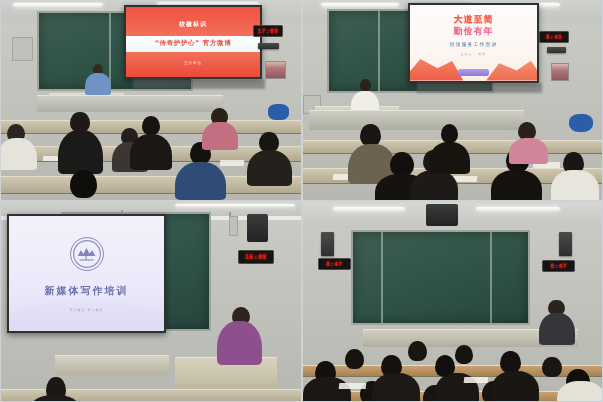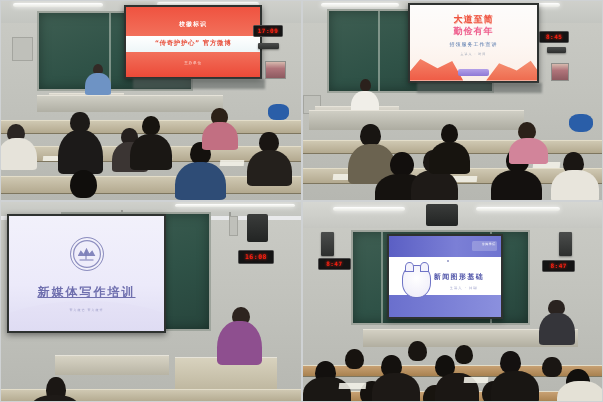--- a/index.html
+++ b/index.html
@@ -177,21 +177,21 @@
     background:
       linear-gradient(#7a7cb5,#7a7cb5) 50% 100%/14px 1.4px no-repeat,
       linear-gradient(#7a7cb5,#7a7cb5) 50% 62%/1.4px 9px no-repeat;
   }
   .seal .peaks {
     position:absolute; left:50%; top:30%; transform:translateX(-50%);
     width:18px; height:9px;
     background:linear-gradient(#8486bd,#8486bd);
     clip-path:polygon(0 100%,18% 34%,34% 72%,50% 6%,66% 70%,82% 32%,100% 100%);
   }
-  .sl-bl .title-cn { top:59%; font-size:12px; font-weight:bold; color:#6f6fae; letter-spacing:2px;text-decoration:underline; }
+  .sl-bl .title-cn { top:59%; font-size:10px; font-weight:bold; color:#6f6fae; letter-spacing:2px; }
   .sl-bl .logos-cn { top:80%; font-size:3px; color:#9a9ac6; letter-spacing:1px; }
 
   
   .sl-br { background:#ffffff; }
   .sl-br .hdr { position:absolute; left:0; right:0; top:0; height:26%;
      background:linear-gradient(90deg,#5b5fc4,#7b7fd6 60%,#6f74d0); }
   .sl-br .ftr { position:absolute; left:0; right:0; bottom:0; height:28%;
      background:linear-gradient(90deg,#6a6fcd,#8b90de); }
   .sl-br .brand-chip {
     position:absolute; right:4%; top:6%; width:22%; height:12%;
@@ -407,32 +407,20 @@
       <div class="ceiling" style="height:13%;background:linear-gradient(#d6d7d2,#c6c7c2);"></div>
       <div class="ceil-light" style="left:10%;top:5px;width:24%;height:4px;"></div>
       <div class="ceil-light" style="left:58%;top:5px;width:28%;height:4px;"></div>
       <div class="projector" style="left:41%;top:1%;width:11%;height:11%;"></div>
 
       <div class="board" style="left:16%;top:14%;width:60%;height:48%;">
         <div class="board-split" style="left:16%;"></div>
         <div class="board-split" style="left:78%;"></div>
       </div>
 
-      <div class="screen" style="left:28%;top:16%;width:39%;height:43%;">
-        <div class="slide sl-br">
-          <div class="hdr"></div>
-          <div class="ftr"></div>
-          <div class="brand-chip"></div>
-          <div class="brand-cn">传媒学院</div>
-          <div class="tiger"></div>
-          <div class="dot"></div>
-          <div class="cn-text title-cn">新闻图形基础</div>
-          <div class="cn-text sub-cn">主讲人 · 日期</div>
-        </div>
-      </div>
 
       <div class="speaker-box" style="left:6%;top:15%;width:4.5%;height:12%;"></div>
       <div class="speaker-box" style="right:10%;top:15%;width:4.5%;height:12%;"></div>
       <div class="clock" style="left:5%;top:28%;width:11%;height:6%;font-size:6px;">8:47</div>
       <div class="clock" style="right:9%;top:29%;width:11%;height:6%;font-size:6px;">8:47</div>
 
       <div class="podium" style="left:20%;top:64%;width:72%;height:9%;background:linear-gradient(#d3d0c3,#b1aea0);"></div>
       <div class="head" style="left:82%;top:49%;width:5.5%;height:8%;background:#2a2320;"></div>
       <div class="body-blob" style="left:79%;top:56%;width:12%;height:16%;background:#35353a;"></div>
 

